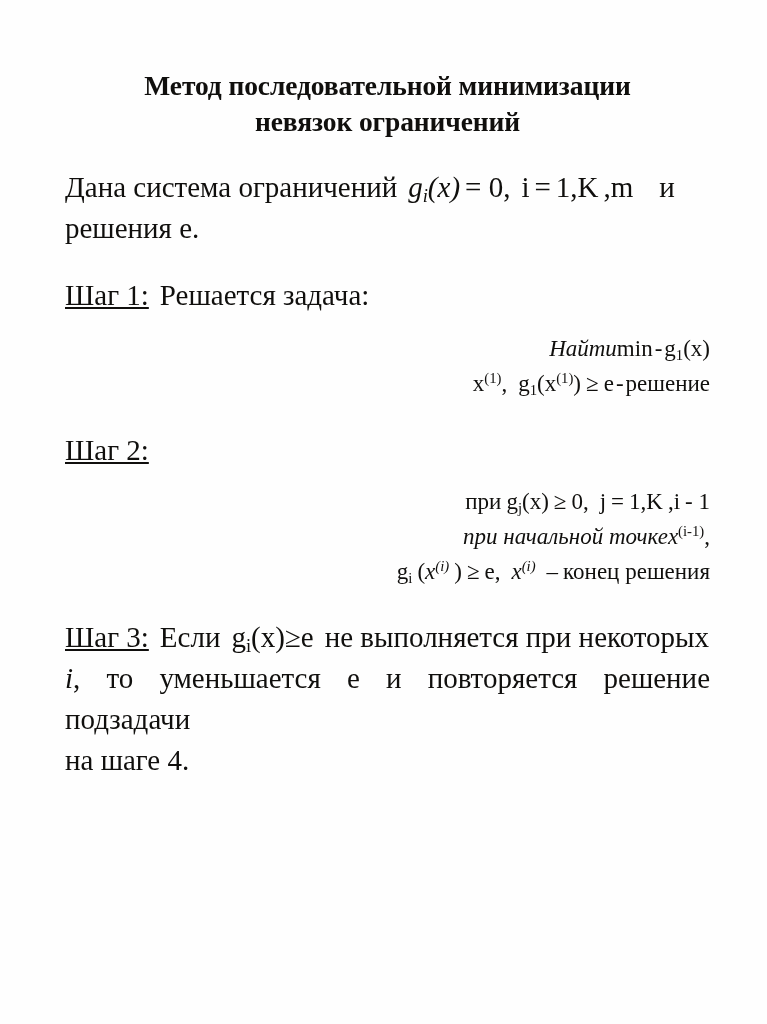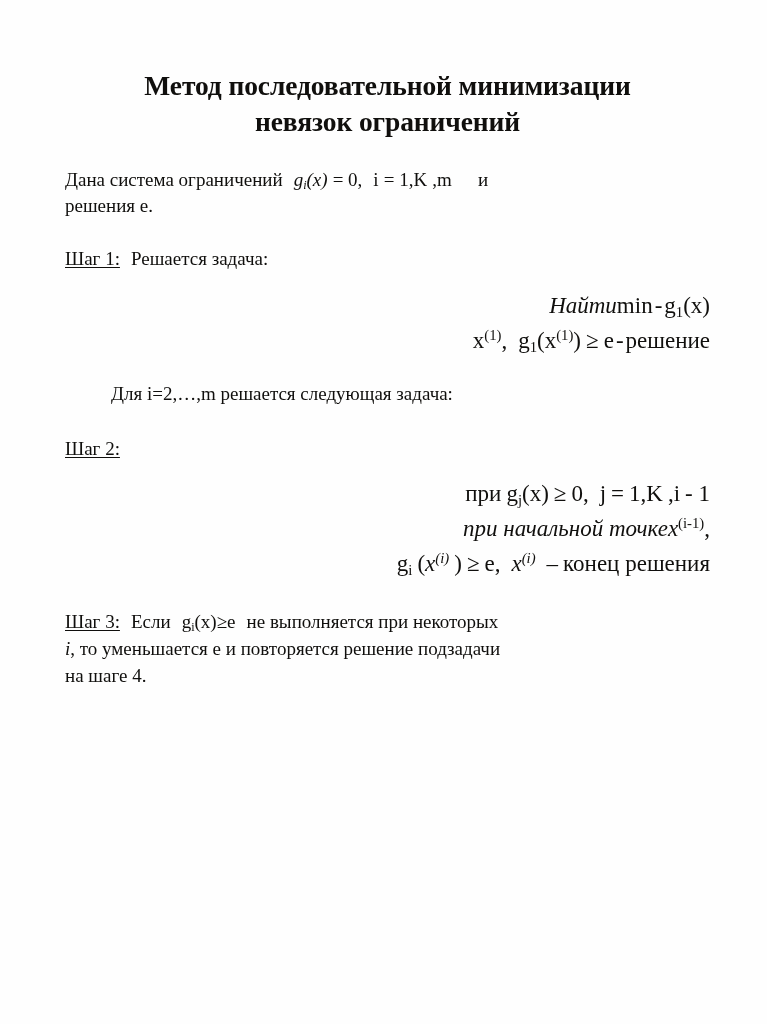--- a/index.html
+++ b/index.html
@@ -41,21 +41,21 @@
     font-size: 27.5px;
     font-weight: bold;
     line-height: 1.30;
     text-align: center;
     letter-spacing: -0.1px;
     font-family: "Liberation Serif", "DejaVu Serif", serif;
   }
 
   
   .para {
-    font-size: 19px;
+    font-size: 29px;
     line-height: 1.42;
     margin: 0;
   }
   .para.justify {
     text-align: justify;
     text-align-last: left;
   }
   .indent {
     text-indent: 46px;
   }
@@ -129,21 +129,20 @@
     <p class="para p-step1">
       <span class="step-label">Шаг 1:</span><span class="nbsp-md"></span><span>Решается задача:</span>
     </p>
 
     <div class="formula-block fb-1">
       <div class="formula-line"><span class="mathit">Найти</span><span class="mathrm">min</span><span class="op mathrm">-</span><span class="mathrm">g</span><sub class="mathrm">1</sub><span class="mathrm">(x)</span></div>
 
       <div class="formula-line"><span class="mathrm">x</span><sup class="mathrm">(1)</sup><span class="mathrm">,</span><span class="nbsp-md"></span><span class="mathrm">g</span><sub class="mathrm">1</sub><span class="mathrm">(x</span><sup class="mathrm">(1)</sup><span class="mathrm">)</span><span class="nbsp-sm"></span><span class="mathrm">≥</span><span class="nbsp-sm"></span><span class="mathrm">e</span><span class="op mathrm">-</span><span class="mathrm">решение</span></div>
     </div>
 
-    <p class="para p-mid">Для i=2,…,m решается следующая задача:</p>
 
     <p class="para p-step2">
       <span class="step-label">Шаг 2:</span>
     </p>
 
     <div class="formula-block fb-2">
 
       <div class="formula-line"><span class="mathrm">при</span><span class="nbsp-sm"></span><span class="mathrm">g</span><sub class="mathrm">j</sub><span class="mathrm">(x)</span><span class="nbsp-sm"></span><span class="mathrm">≥</span><span class="nbsp-sm"></span><span class="mathrm">0,</span><span class="nbsp-md"></span><span class="mathrm">j</span><span class="nbsp-sm"></span><span class="mathrm">=</span><span class="nbsp-sm"></span><span class="mathrm">1,</span><span class="mathrm">K</span><span class="nbsp-sm"></span><span class="mathrm">,i</span><span class="nbsp-sm"></span><span class="mathrm">- 1</span></div>
 
       <div class="formula-line"><span class="mathit">при начальной точке</span><span class="mathit">x</span><sup class="mathrm">(i-1)</sup><span class="mathrm">,</span></div>

